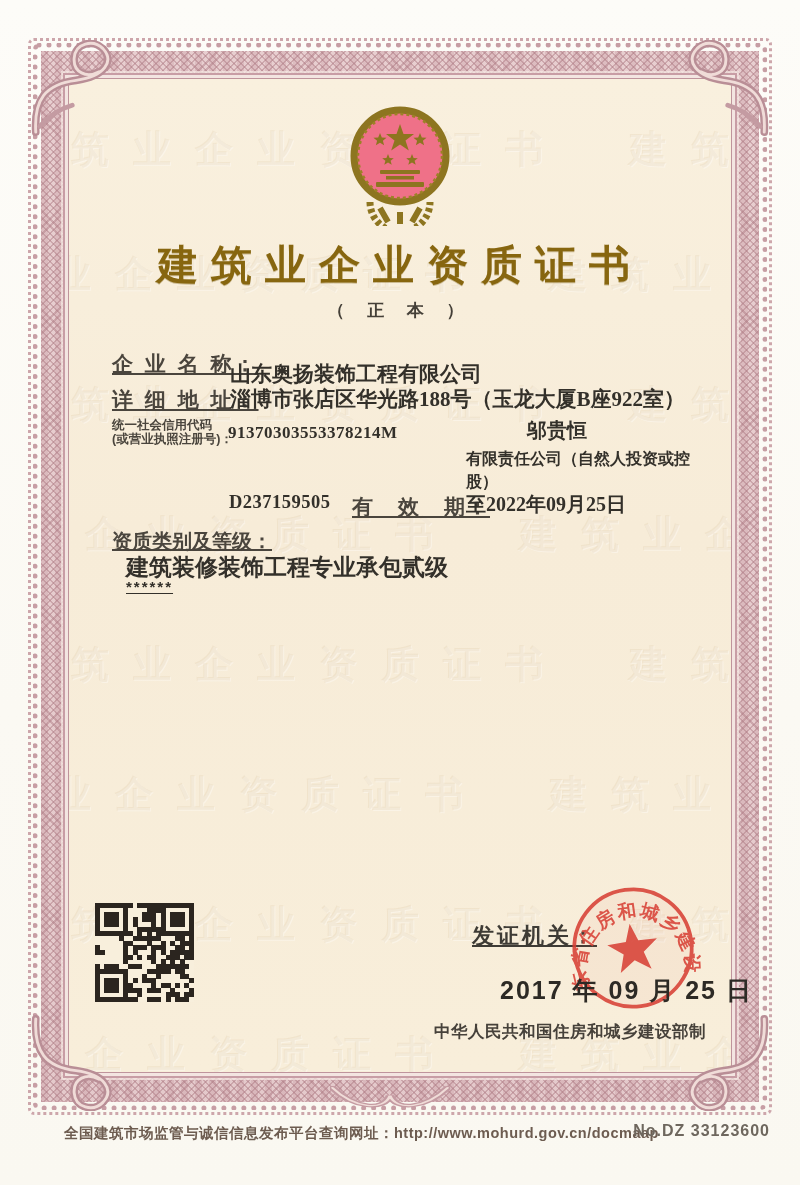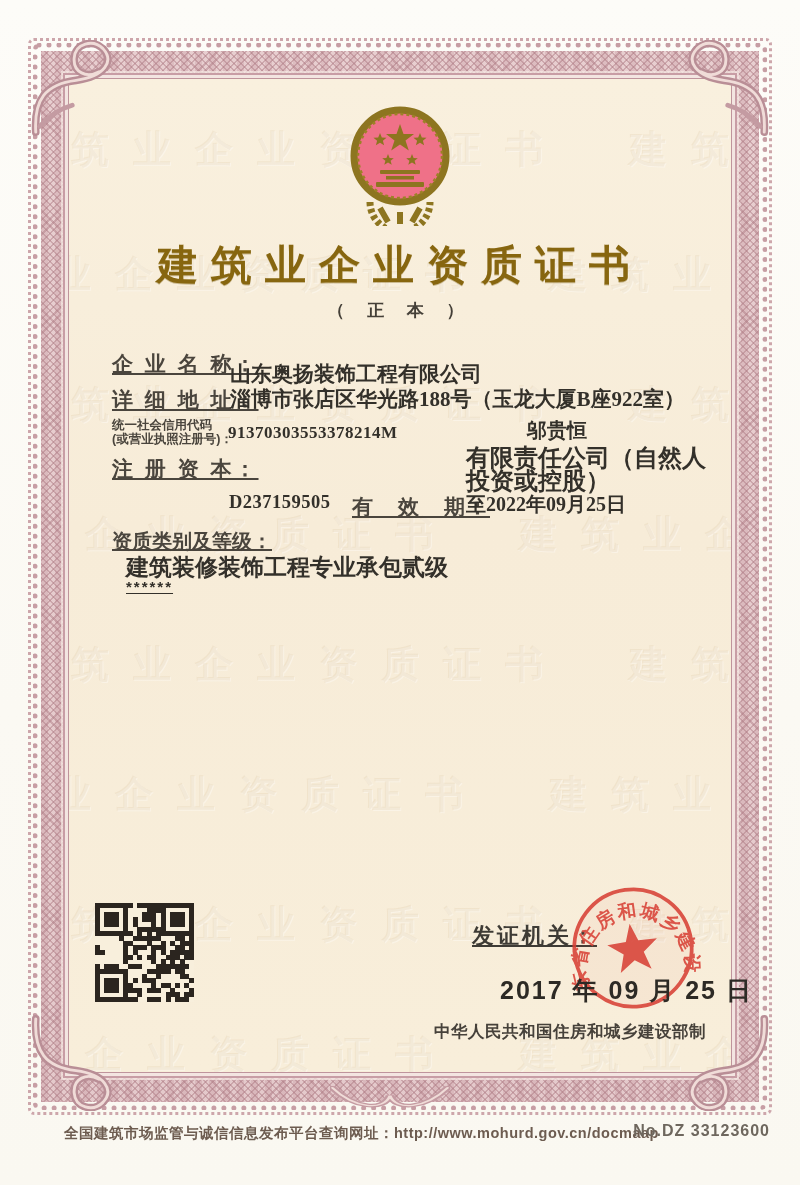--- a/index.html
+++ b/index.html
@@ -113,22 +113,21 @@
     <div class="abs lbl" style="left:112px; top:386px; letter-spacing:3px">详 细 地 址：</div>
     <div class="abs val" style="left:230px; top:385px">淄博市张店区华光路188号（玉龙大厦B座922室）</div>
 
     <div class="abs small-lbl" style="left:112px; top:418px">
       <div>统一社会信用代码</div>
       <div>(或营业执照注册号)：</div>
     </div>
     <div class="abs val" style="left:228px; top:423px; font-size:17px; letter-spacing:.5px; font-weight:bold">91370303553378214M</div>
     <div class="abs val" style="left:527px; top:417px; font-size:20px">邬贵恒</div>
 
-    <div class="abs lbl" style="left:112px; top:455px; letter-spacing:3px">注 册 资 本：</div>
-    <div class="abs val" style="left:466px; top:447px; font-size:24px; line-height:23px; width:242px; white-space:normal">有限责任公司（自然人投资或控股）</div>
+    <div class="abs val" style="left:466px; top:447px; font-size:16px; line-height:23px; width:242px; white-space:normal">有限责任公司（自然人投资或控股）</div>
 
     <div class="abs val" style="left:229px; top:492px; font-size:18.5px; font-weight:bold; letter-spacing:.5px">D237159505</div>
     <div class="abs lbl" style="left:352px; top:493px; letter-spacing:2px">有　效　期：</div>
     <div class="abs val" style="left:466px; top:491px; font-size:20px">至2022年09月25日</div>
 
     <div class="abs lbl" style="left:112px; top:528px; font-size:20px">资质类别及等级：</div>
     <div class="abs val" style="left:126px; top:552px; font-size:23px; font-weight:bold">建筑装修装饰工程专业承包贰级</div>
     <div class="abs lbl" style="left:126px; top:578px; font-size:15px; letter-spacing:2px; color:#33302a">******</div>
 
     <div class="qr">

